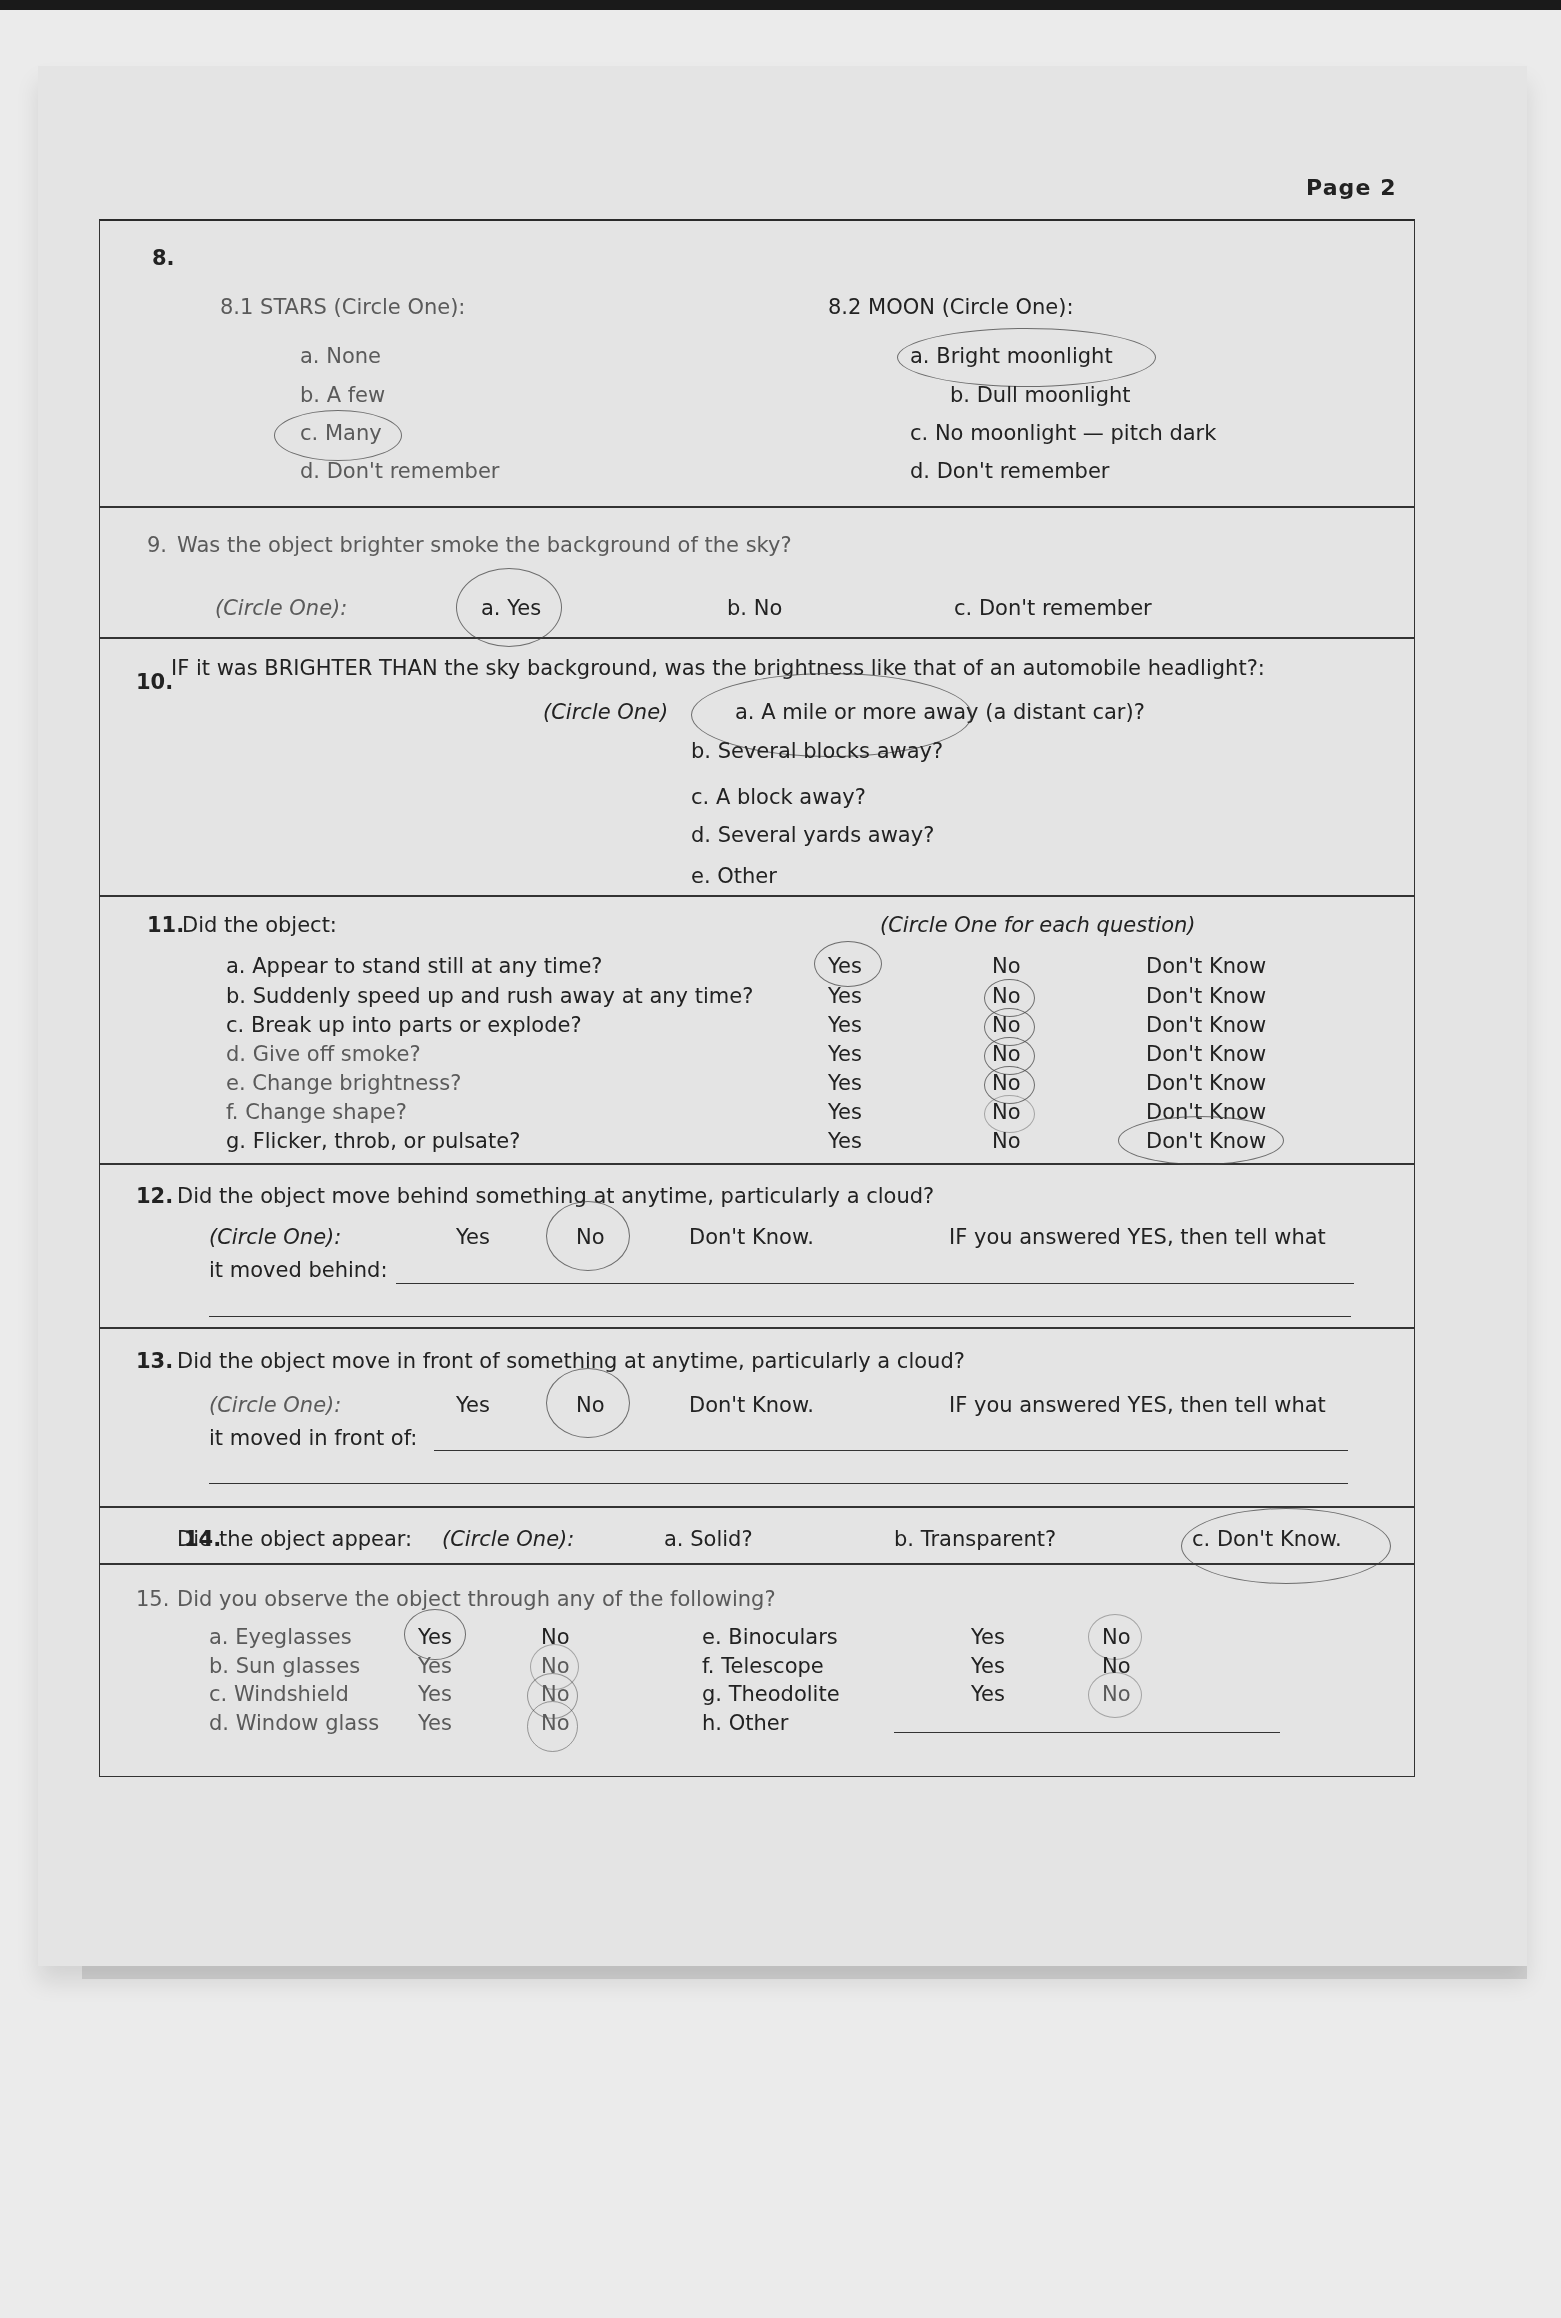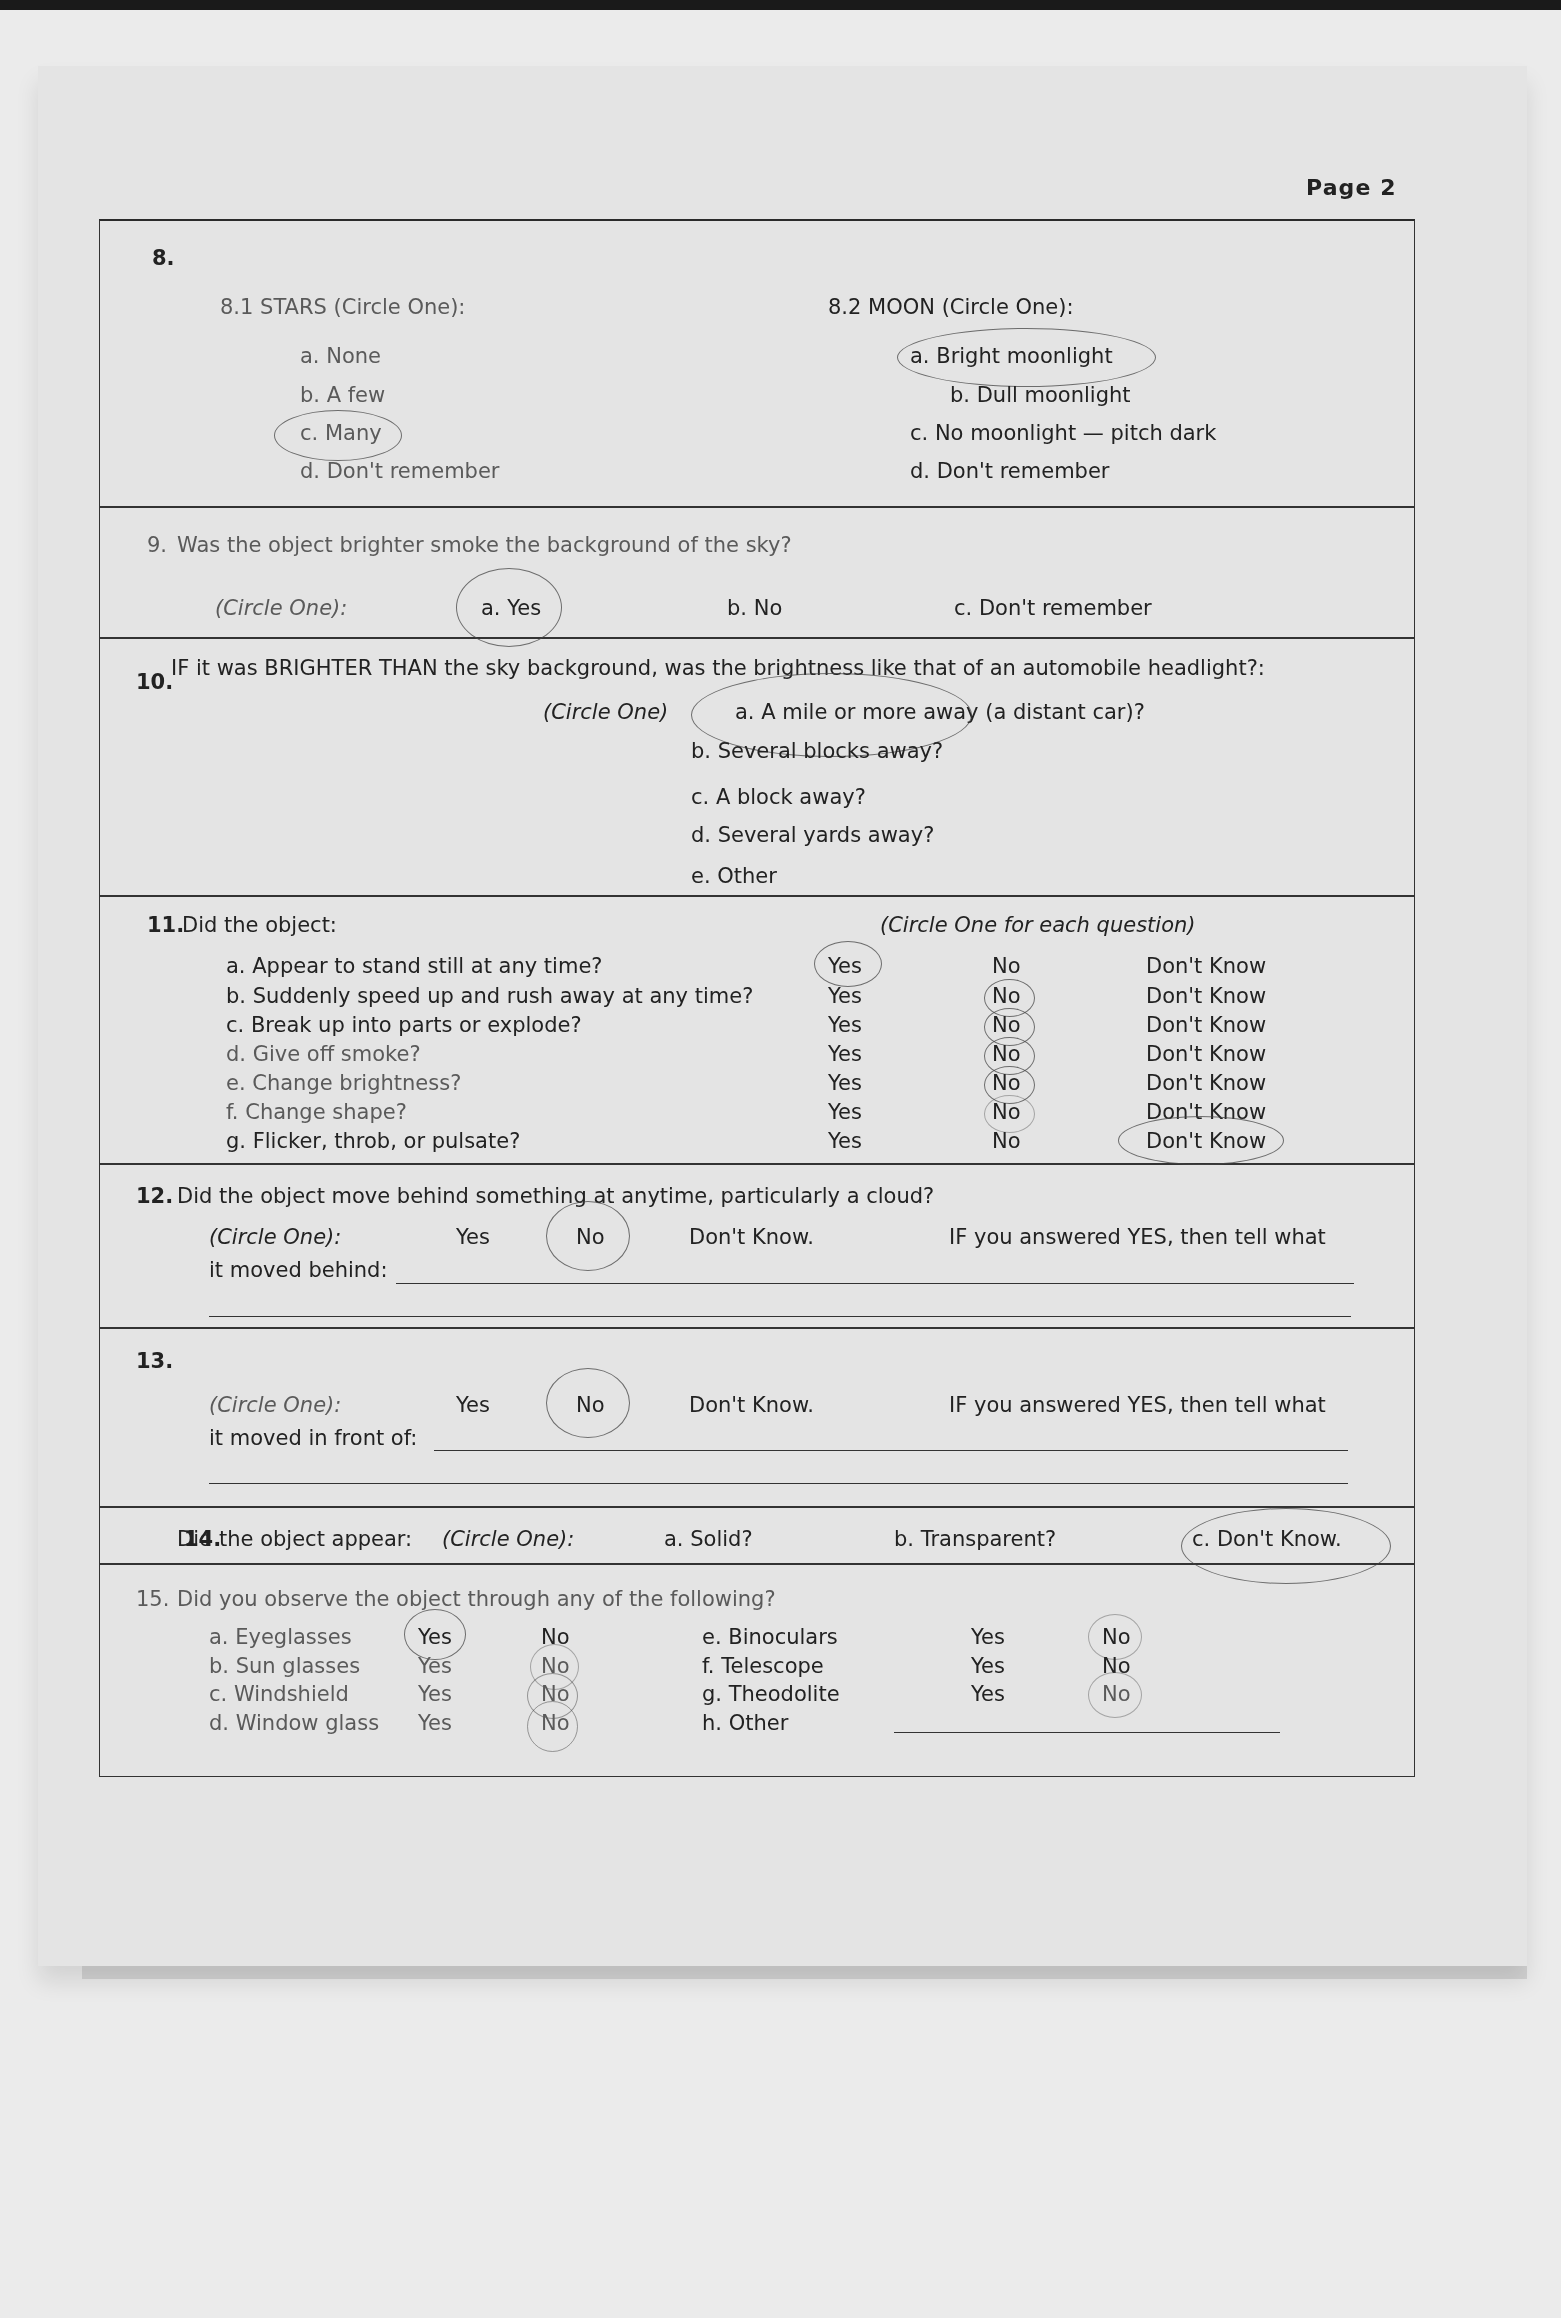--- a/index.html
+++ b/index.html
@@ -148,20 +148,21 @@
     <div class="circle" style="left:446px;top:36px;width:82px;height:68px;"></div>
     <span class="q" style="left:589px;top:60px;">Don't Know.</span>
     <span class="q" style="left:849px;top:60px;">IF you answered YES, then tell what</span>
     <span class="q" style="left:109px;top:93px;">it moved behind:</span>
     <div class="line" style="left:296px;top:118px;width:958px;"></div>
     <div class="line" style="left:109px;top:151px;width:1142px;"></div>
   </div>
 
   <div class="section" style="top:1109px;height:178px;">
     <span class="q b" style="left:36px;top:19px;">13.</span>
+    <span class="q" style="left:77px;top:19px;">Did the object move in front of something at anytime, particularly a cloud?</span>
     <span class="q it light" style="left:109px;top:63px;">(Circle One):</span>
     <span class="q" style="left:356px;top:63px;">Yes</span>
     <span class="q" style="left:476px;top:63px;">No</span>
     <div class="circle" style="left:446px;top:38px;width:82px;height:68px;"></div>
     <span class="q" style="left:589px;top:63px;">Don't Know.</span>
     <span class="q" style="left:849px;top:63px;">IF you answered YES, then tell what</span>
     <span class="q" style="left:109px;top:96px;">it moved in front of:</span>
     <div class="line" style="left:334px;top:120px;width:914px;"></div>
     <div class="line" style="left:109px;top:153px;width:1139px;"></div>
   </div>

